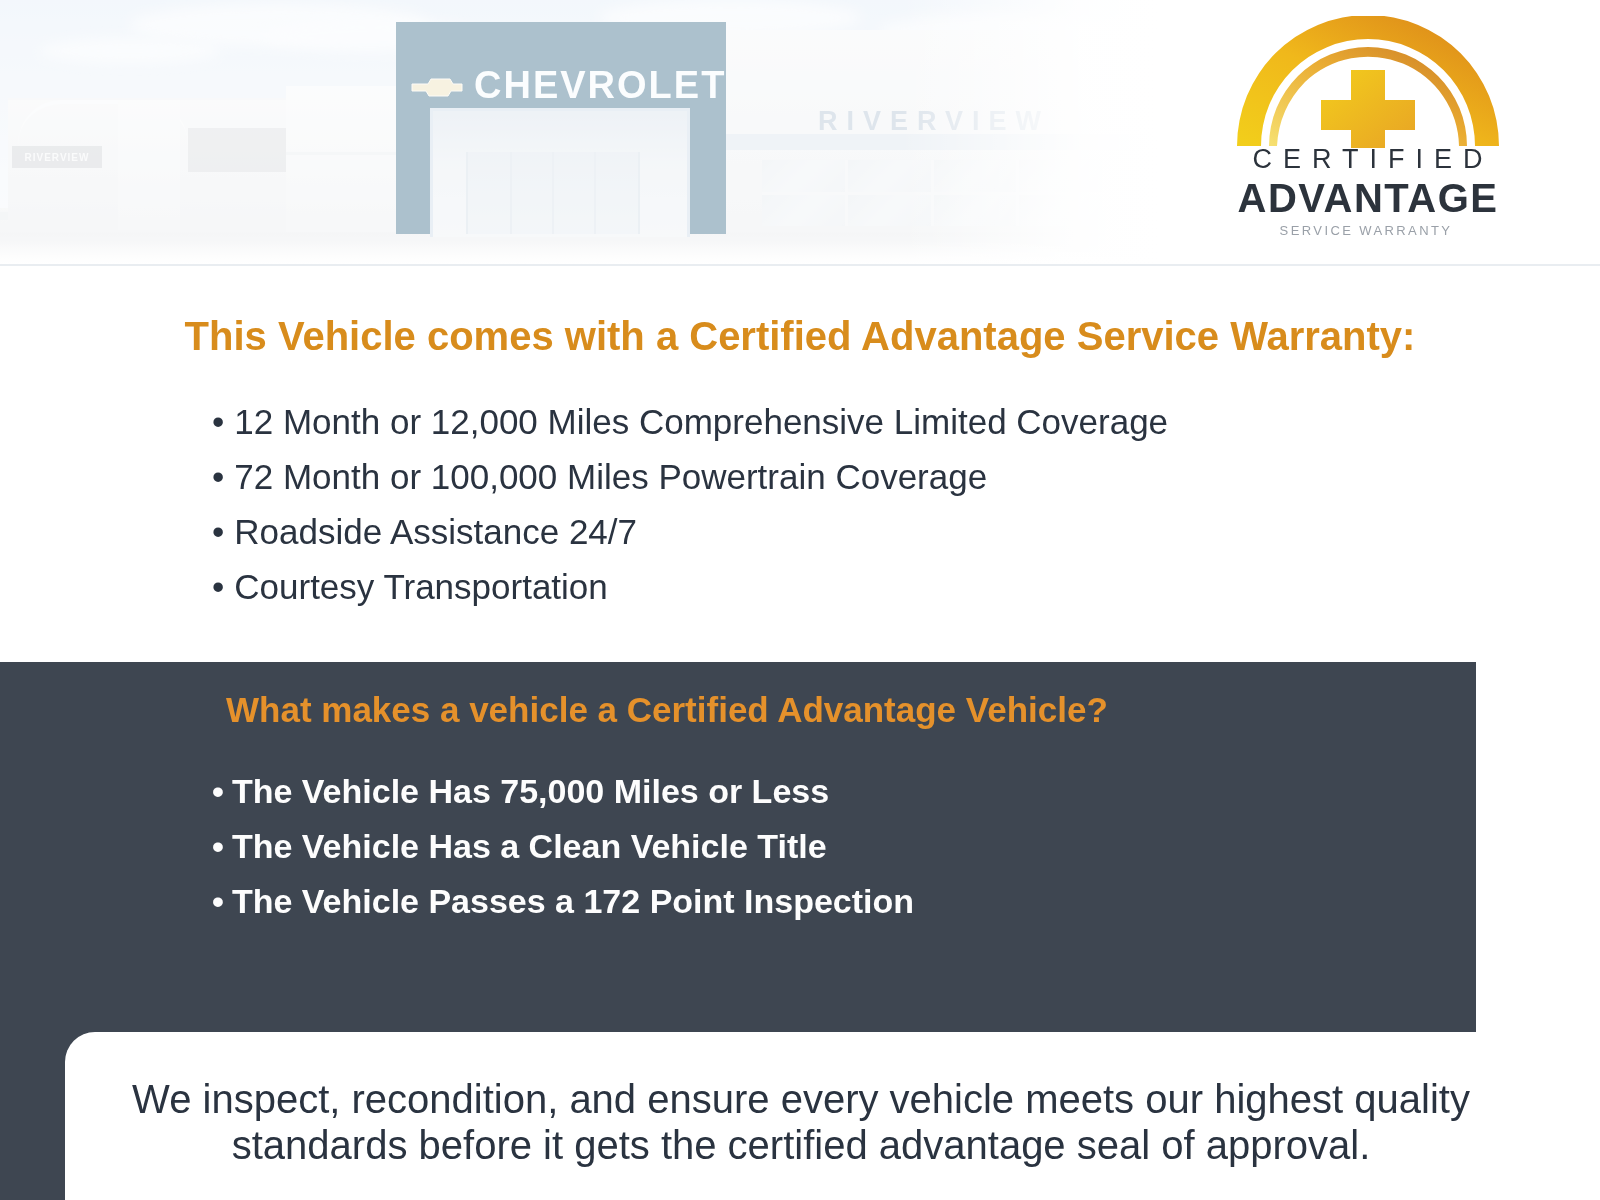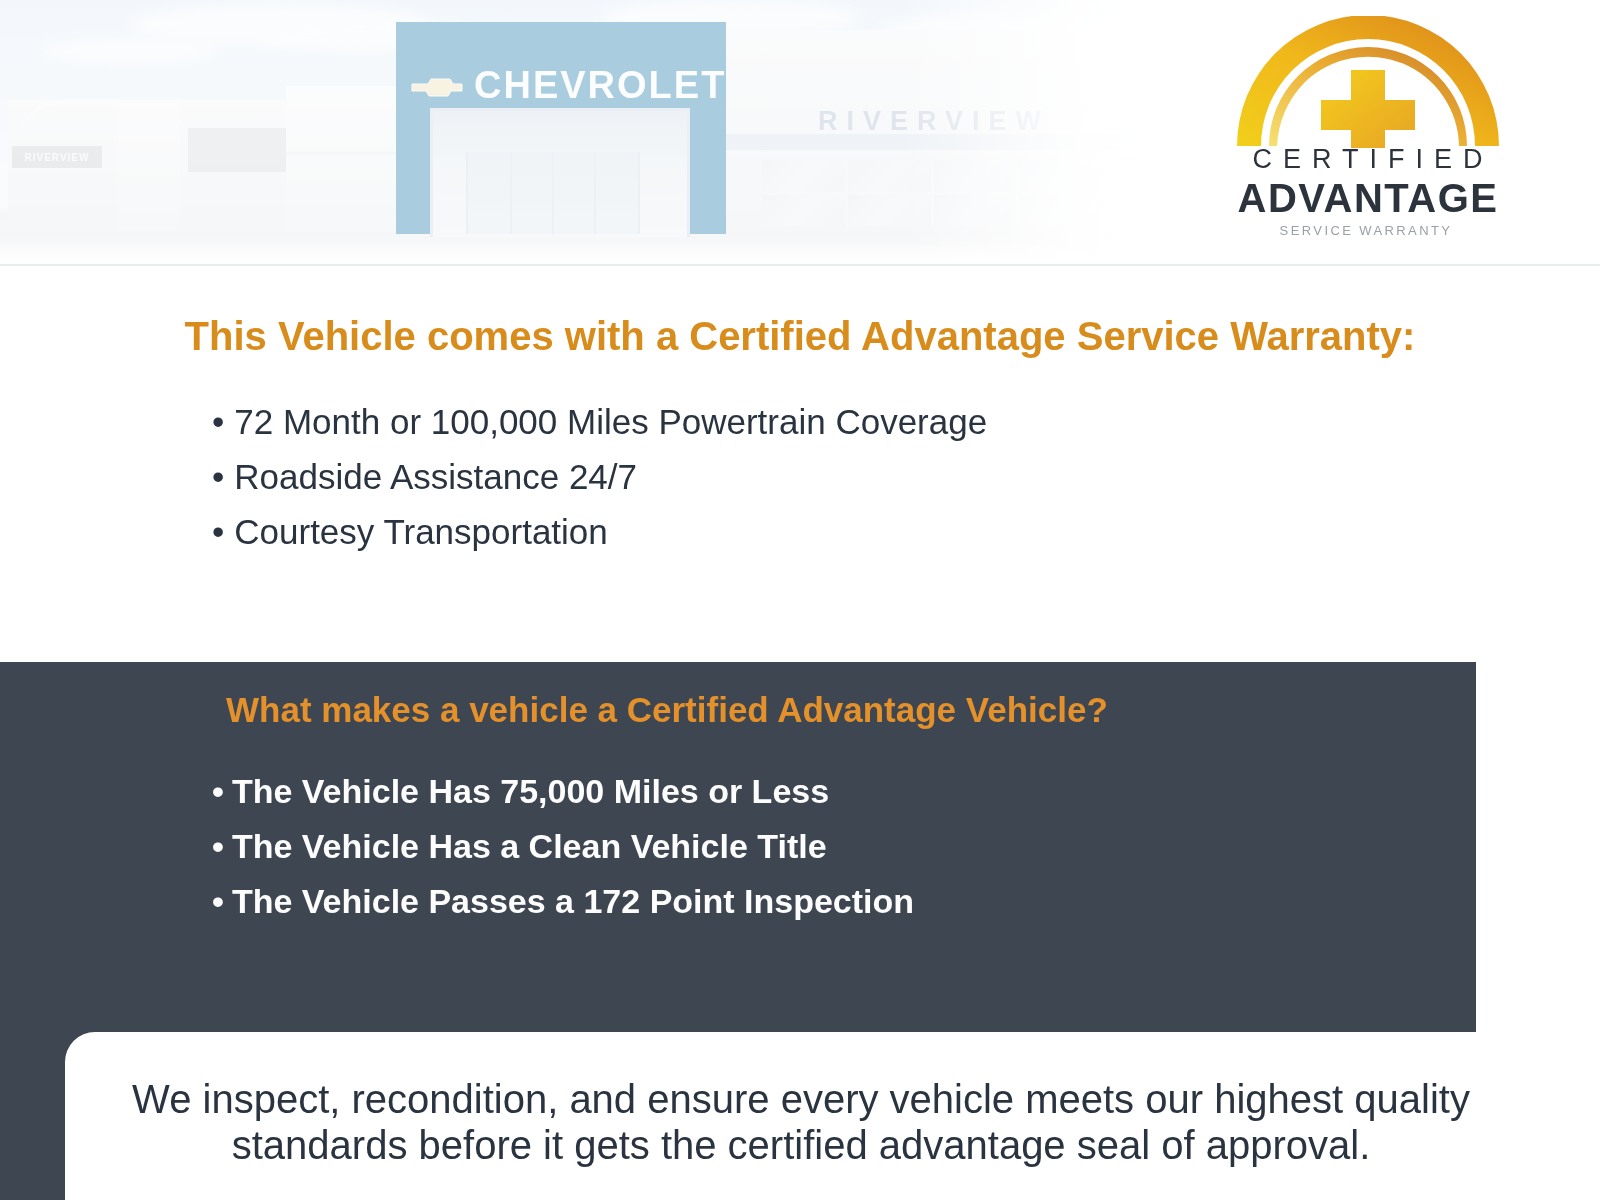--- a/index.html
+++ b/index.html
@@ -99,21 +99,21 @@
     border: 2px solid #eef1f4;
   }
   .bldg-center-line {
     position: absolute; left: 286px; top: 152px; width: 448px; height: 3px;
     background: #e2e6ea;
   }
 
   
   .tower {
     position: absolute; left: 396px; top: 22px; width: 330px; height: 212px;
-    background: #0369a1;
+    background: #0c4a6e;
   }
   .tower-inner {
     position: absolute; left: 34px; top: 86px; width: 254px; height: 126px;
     background: linear-gradient(to bottom,#ccd8e4 0%, #dfe6ed 40%, #e7ecf1 100%);
     border: 3px solid #bfd0e0;
     border-bottom: none;
   }
   .tower-doors {
     position: absolute; left: 70px; top: 130px; width: 170px; height: 82px;
     background: linear-gradient(to bottom,#d3dde7, #dde5ec);
@@ -396,20 +396,21 @@
     <div class="logo-advantage">ADVANTAGE</div>
     <div class="logo-sub">SERVICE WARRANTY</div>
   </div>
 
   <div class="header-rule"></div>
 </div>
 
 <div class="white-section">
   <div class="white-heading">This Vehicle comes with a Certified Advantage Service Warranty:</div>
   <ul class="white-list">
+    <li><span class="bul">•</span><span>12 Month or 12,000 Miles Comprehensive Limited Coverage</span></li>
     <li><span class="bul">•</span><span>72 Month or 100,000 Miles Powertrain Coverage</span></li>
     <li><span class="bul">•</span><span>Roadside Assistance 24/7</span></li>
     <li><span class="bul">•</span><span>Courtesy Transportation</span></li>
   </ul>
 </div>
 
 <div class="dark-section">
   <div class="dark-heading">What makes a vehicle a Certified Advantage Vehicle?</div>
   <ul class="dark-list">
     <li><span class="bul">•</span><span>The Vehicle Has 75,000 Miles or Less</span></li>

